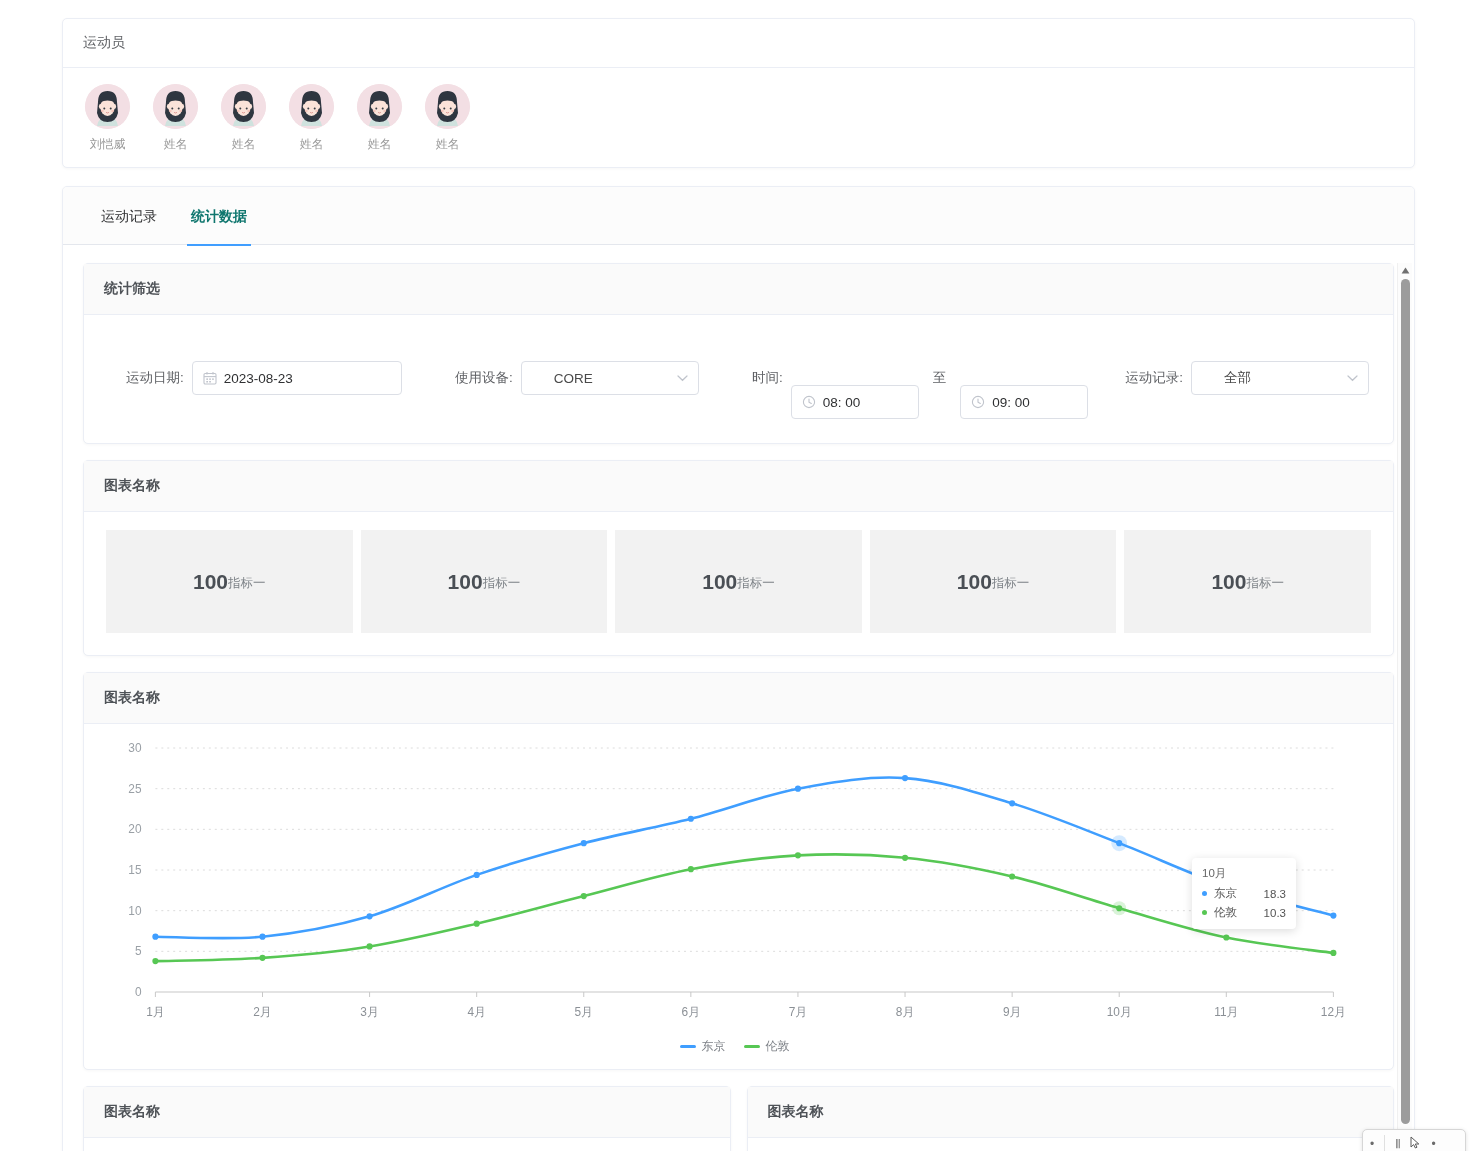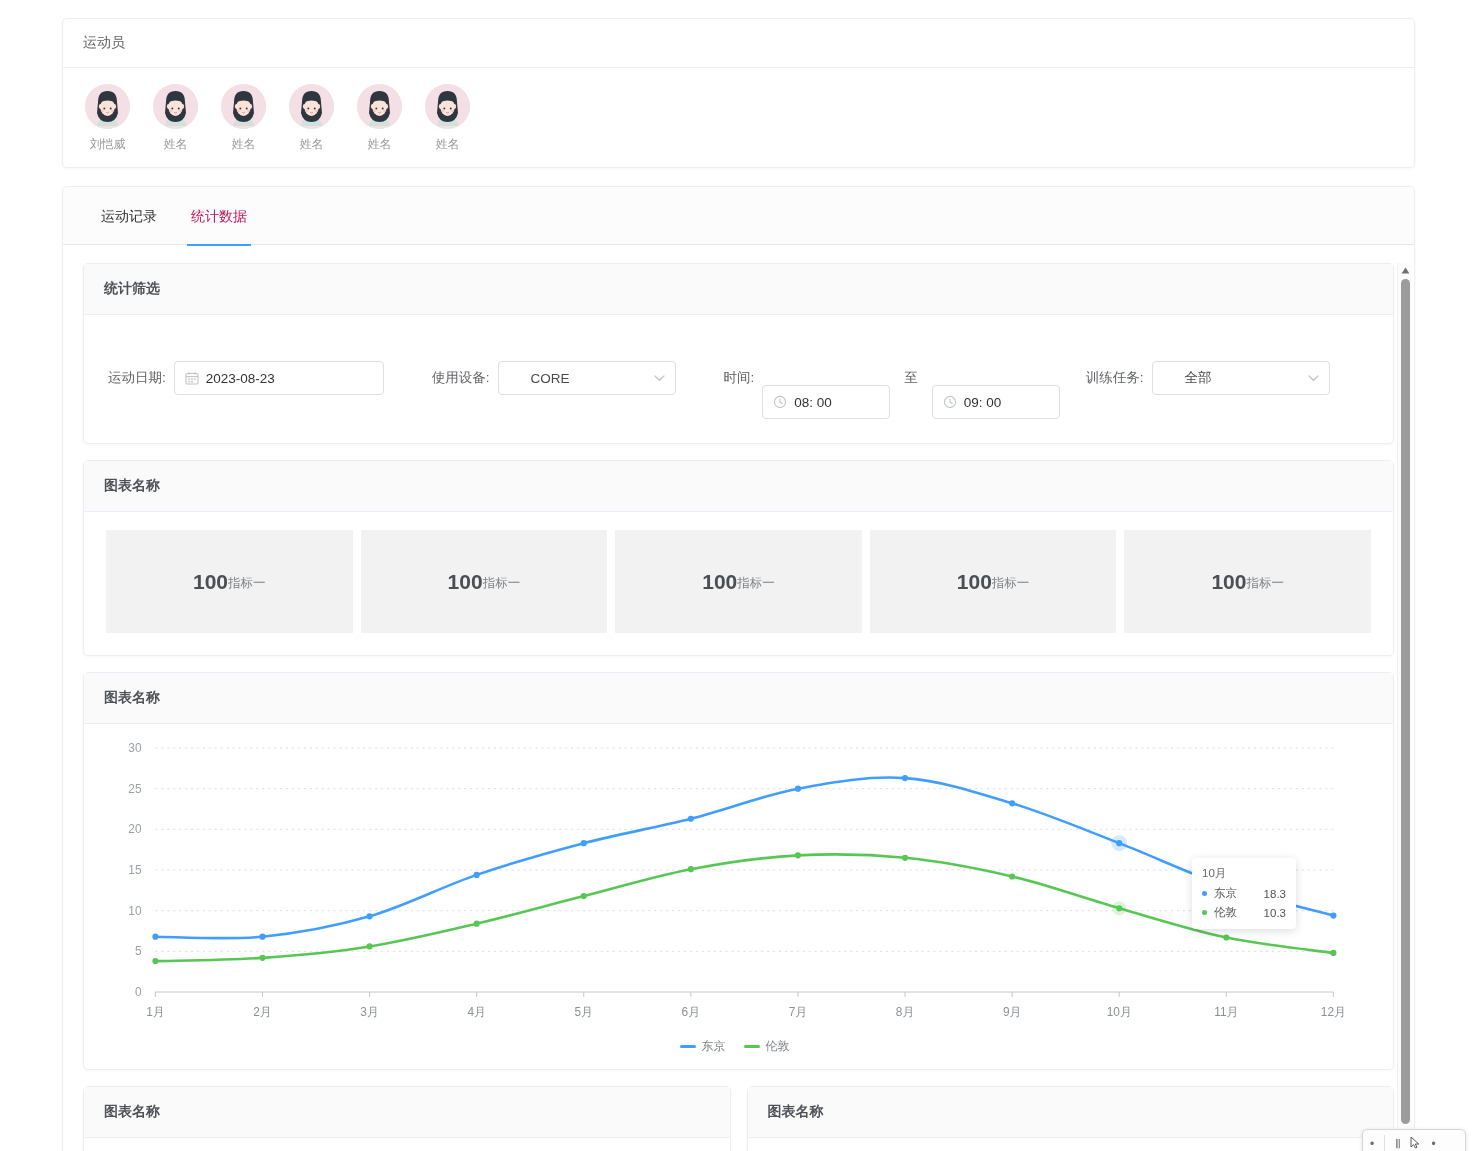--- a/index.html
+++ b/index.html
@@ -71,21 +71,21 @@
     height: 58px;
     align-items: center;
     border-bottom: 1px solid #e4e7ed;
     background: #fcfcfc;
   }
   .tab {
     font-size: 14px; color: #303133;
     height: 58px; line-height: 58px;
     cursor: pointer; position: relative;
   }
-  .tab.active { color: #be185d; }
+  .tab.active { color: #0f766e; font-weight: bold; }
   .tab.active::after {
     content:""; position:absolute; left: -4px; right: -4px; bottom: -1px;
     height: 2px; background: #409eff;
   }
 
   .scroll-area {
     padding: 18px 20px 0 20px;
     height: 940px;
   }
 
@@ -93,21 +93,21 @@
   .filter-card { }
   .filter-row {
     display: flex;
     align-items: center;
     padding: 22px 24px 24px 24px;
     flex-wrap: nowrap;
   }
   .field { display: flex; align-items: center; }
   .field-label {
     font-size: 13.5px; color: #606266;
-    white-space: nowrap; margin-right: 8px;
+    white-space: nowrap; margin-right: 8px; margin-left: 18px;
   }
   .input-box {
     display: flex; align-items: center;
     border: 1px solid #dcdfe6;
     border-radius: 4px;
     background: #fff;
     height: 34px;
     padding: 0 10px;
     cursor: pointer;
   }
@@ -412,21 +412,21 @@
                   <path d="M7 4 L7 7.2 L9.3 8.5" fill="none" stroke="#c0c4cc" stroke-width="1.1" stroke-linecap="round"></path>
                 </svg>
               </span>
               <span class="input-val">09: 00</span>
             </div>
           </div>
 
           <div class="gap-md"></div>
 
           <div class="field">
-            <span class="field-label">训练任务:</span>
+            <span class="field-label">运动记录:</span>
             <div class="input-box select-box">
               <span class="input-val">全部</span>
               <span class="caret">
                 <svg width="11" height="8" viewBox="0 0 11 8">
                     <path d="M1 2 L5.5 6.3 L10 2" fill="none" stroke="#c0c4cc" stroke-width="1.2" stroke-linecap="round"></path>
                   </svg>
               </span>
             </div>
           </div>
 

